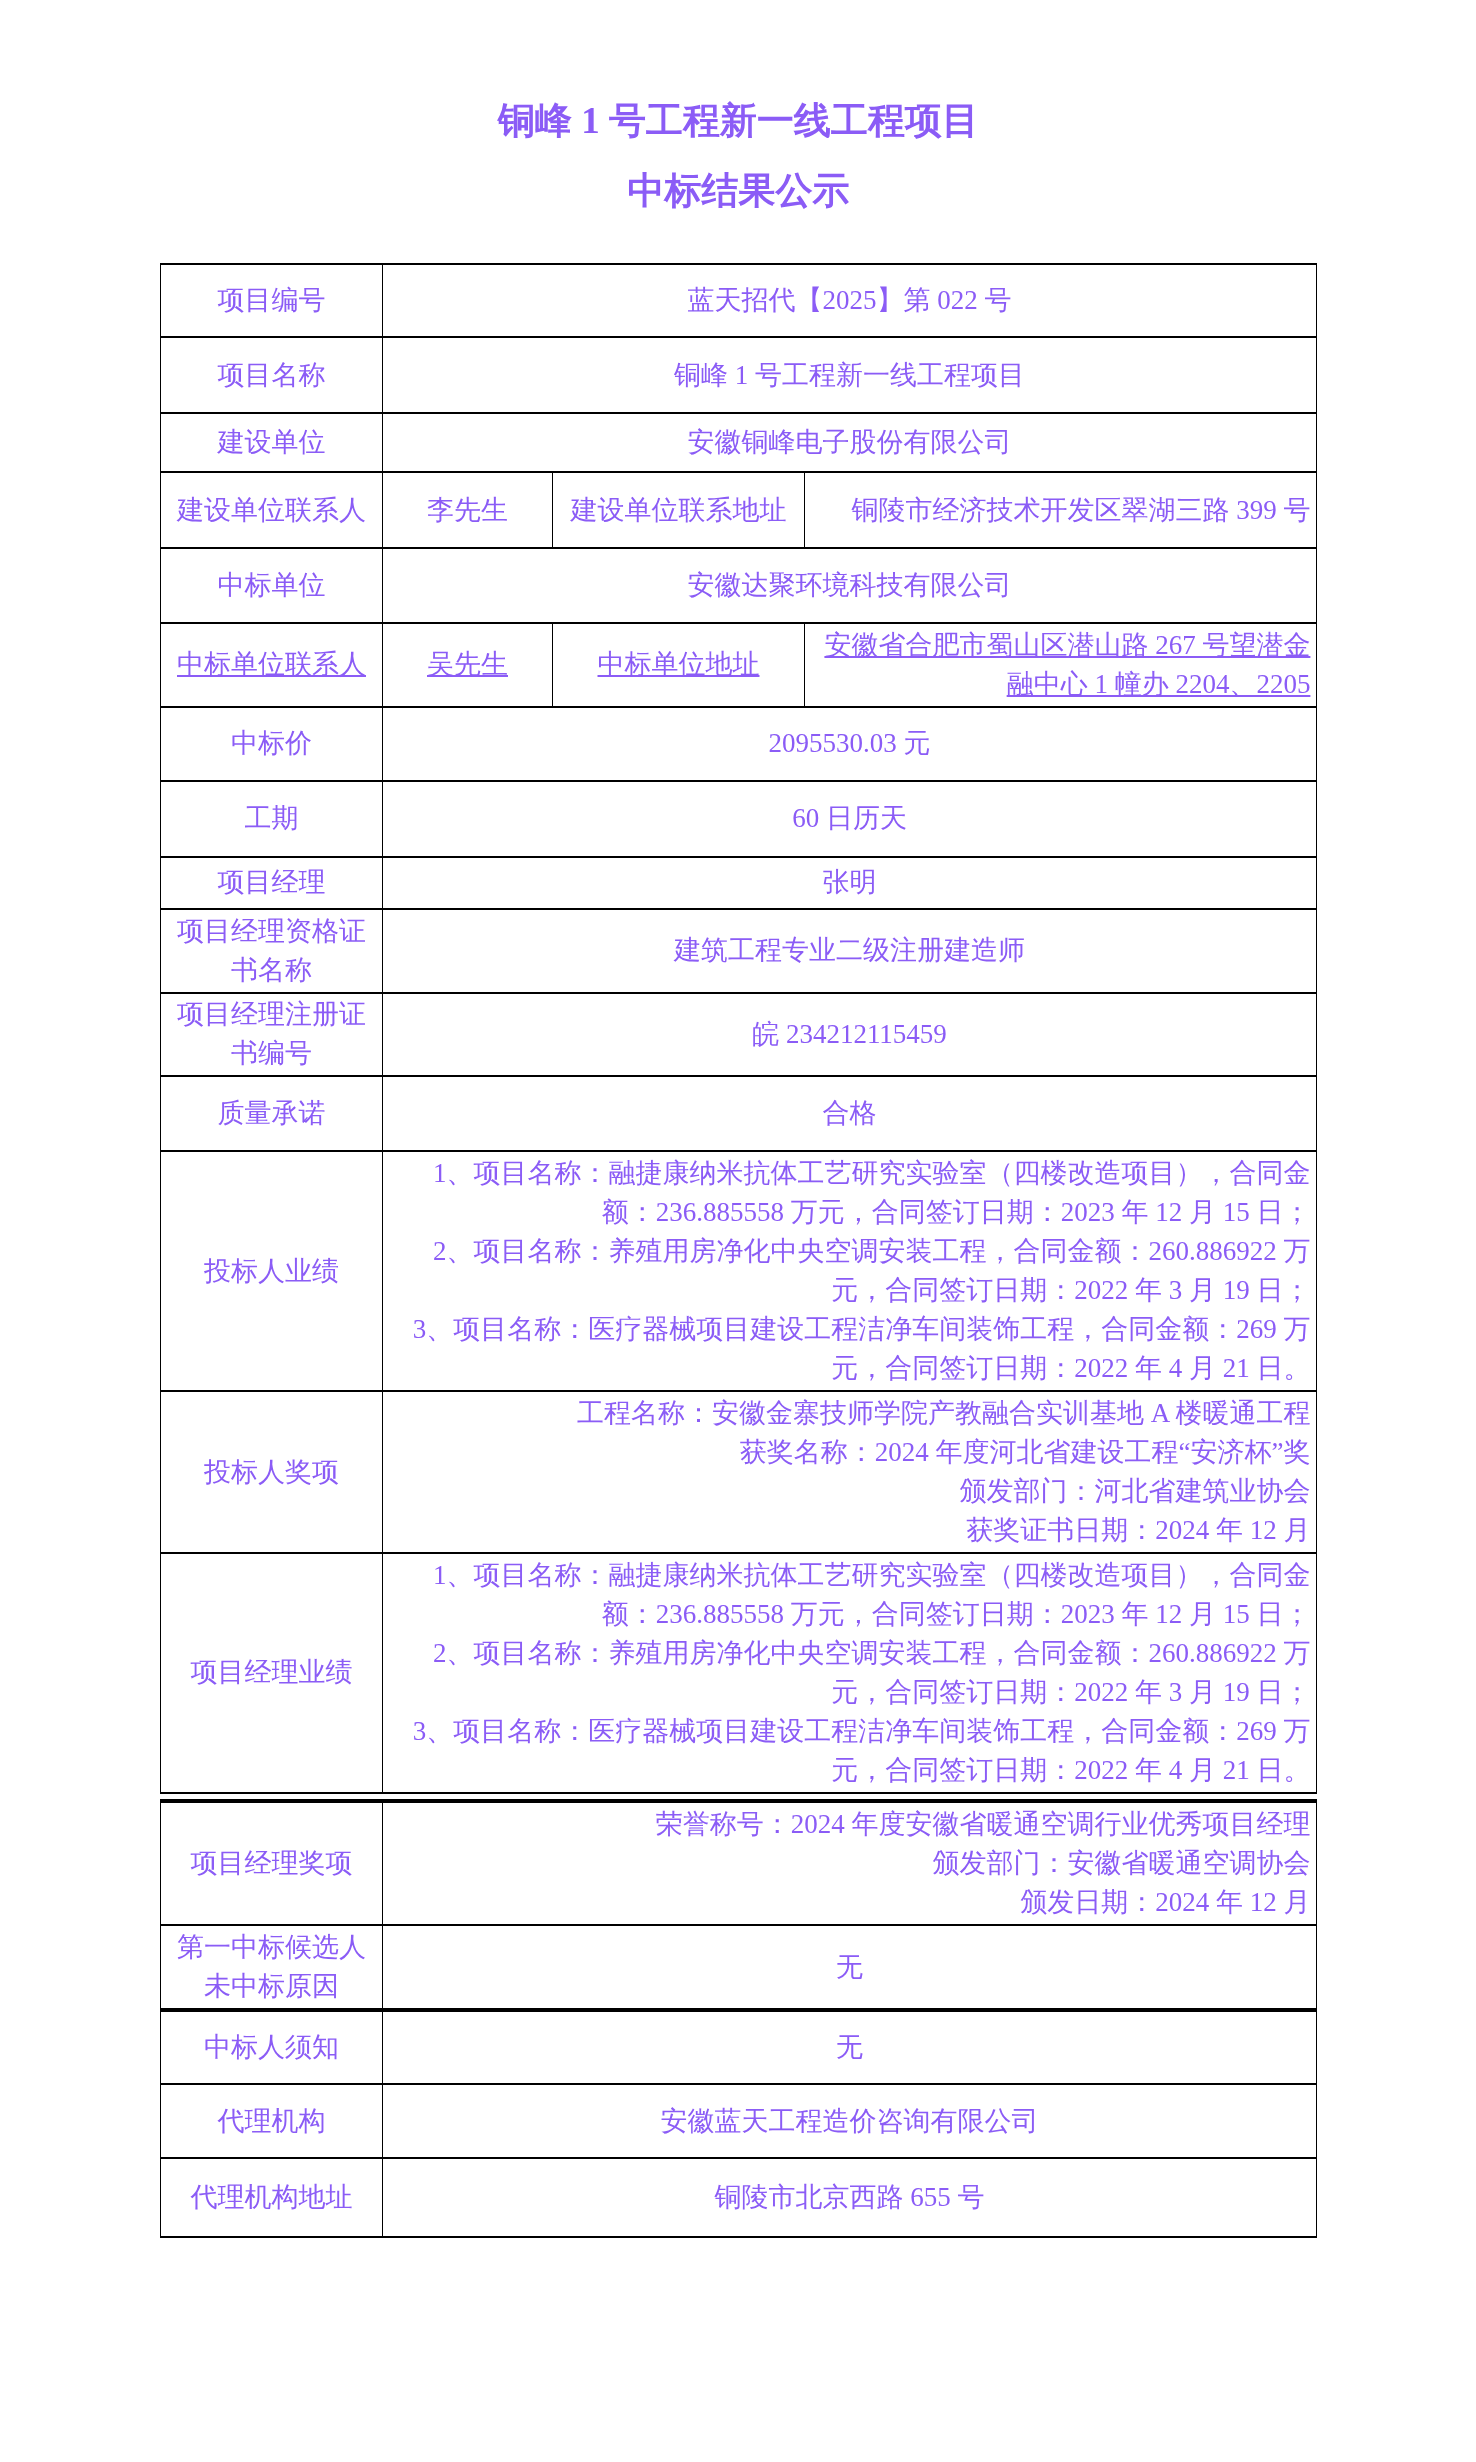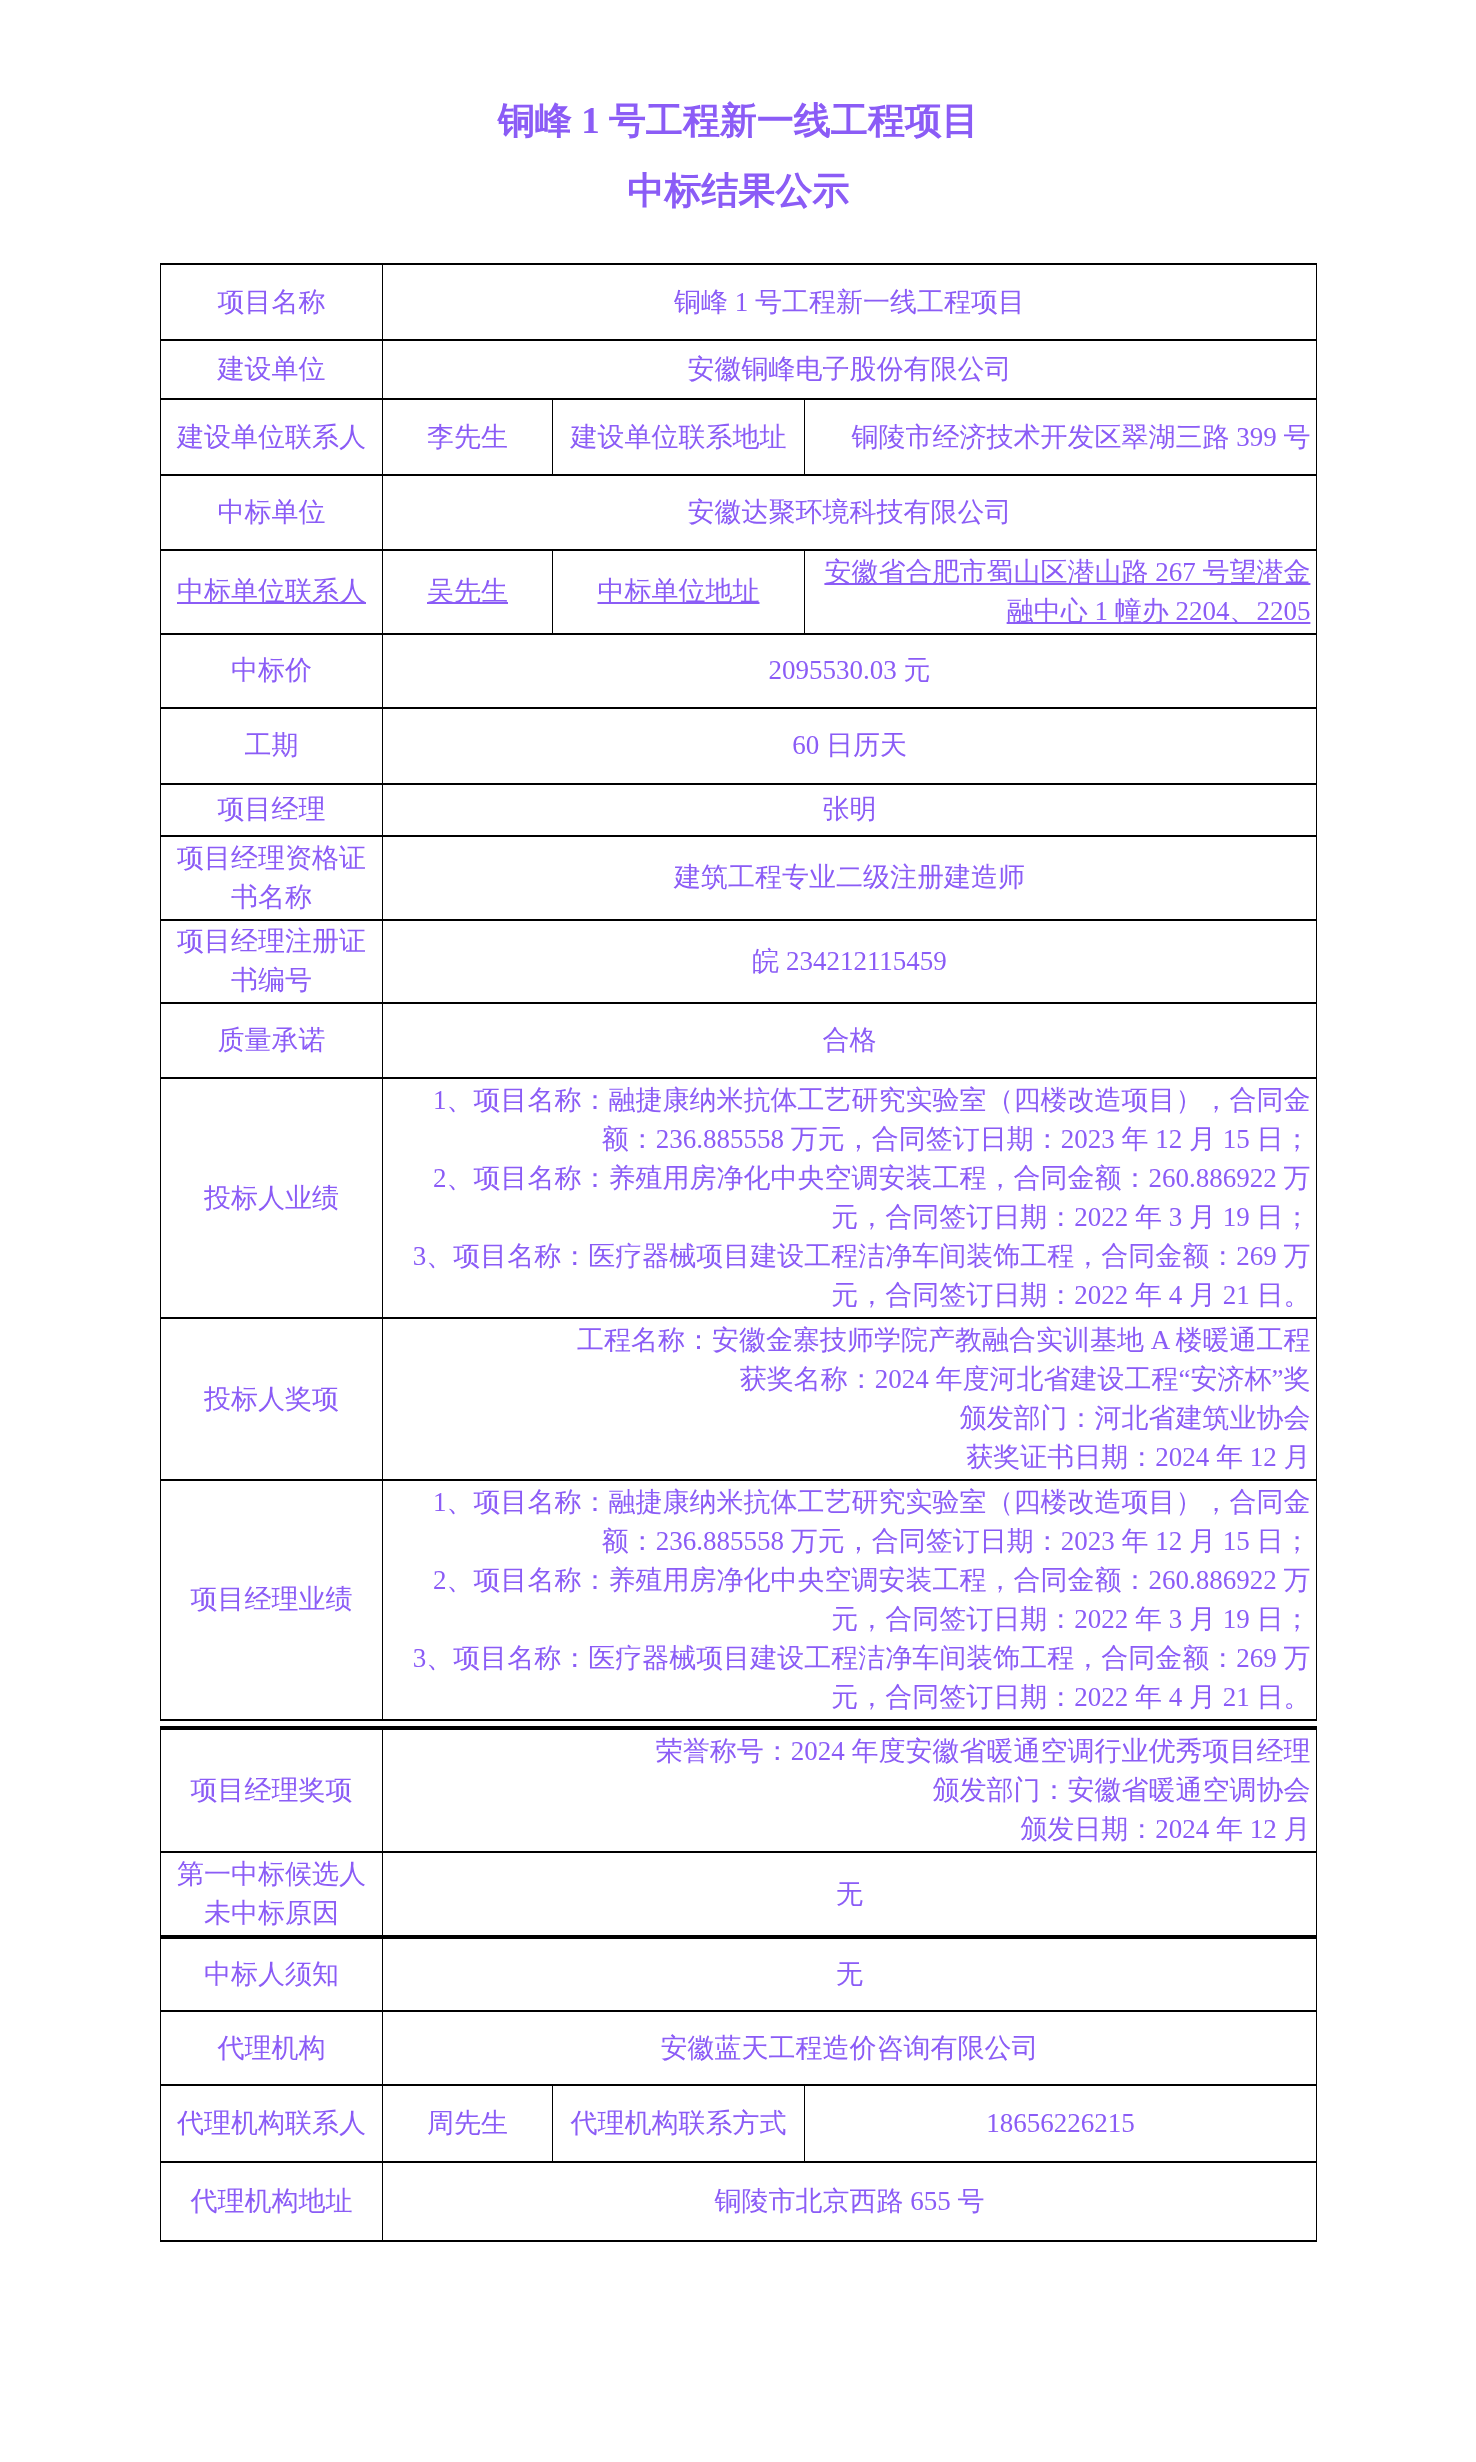--- a/index.html
+++ b/index.html
@@ -63,20 +63,24 @@
   <h1 class="title title-2">中标结果公示</h1>
 
   <table class="t t1">
     <colgroup>
       <col style="width:222px">
         <col style="width:170px">
         <col style="width:252px">
         <col style="width:512px">
     </colgroup>
     <tbody>
+      <tr class="r1">
+        <td class="pre">项目编号</td>
+        <td colspan="3">蓝天招代【2025】第 022 号</td>
+      </tr>
       <tr class="r2">
         <td class="pre">项目名称</td>
         <td colspan="3">铜峰 1 号工程新一线工程项目</td>
       </tr>
       <tr class="r3">
         <td class="pre">建设单位</td>
         <td colspan="3">安徽铜峰电子股份有限公司</td>
       </tr>
       <tr class="r4">
         <td class="pre">建设单位联系人</td>
@@ -162,26 +166,20 @@
         <td colspan="3">无</td>
       </tr>
       <tr class="r18">
         <td class="pre">中标人须知</td>
         <td colspan="3">无</td>
       </tr>
       <tr class="r19">
         <td class="pre">代理机构</td>
         <td colspan="3">安徽蓝天工程造价咨询有限公司</td>
       </tr>
-      <tr class="r20">
-        <td class="pre">代理机构联系人</td>
-        <td>周先生</td>
-        <td>代理机构联系方式</td>
-        <td>18656226215</td>
-      </tr>
       <tr class="r21">
         <td class="pre">代理机构地址</td>
         <td colspan="3">铜陵市北京西路 655 号</td>
       </tr>
     </tbody>
   </table>
 
 </div>
 
 

